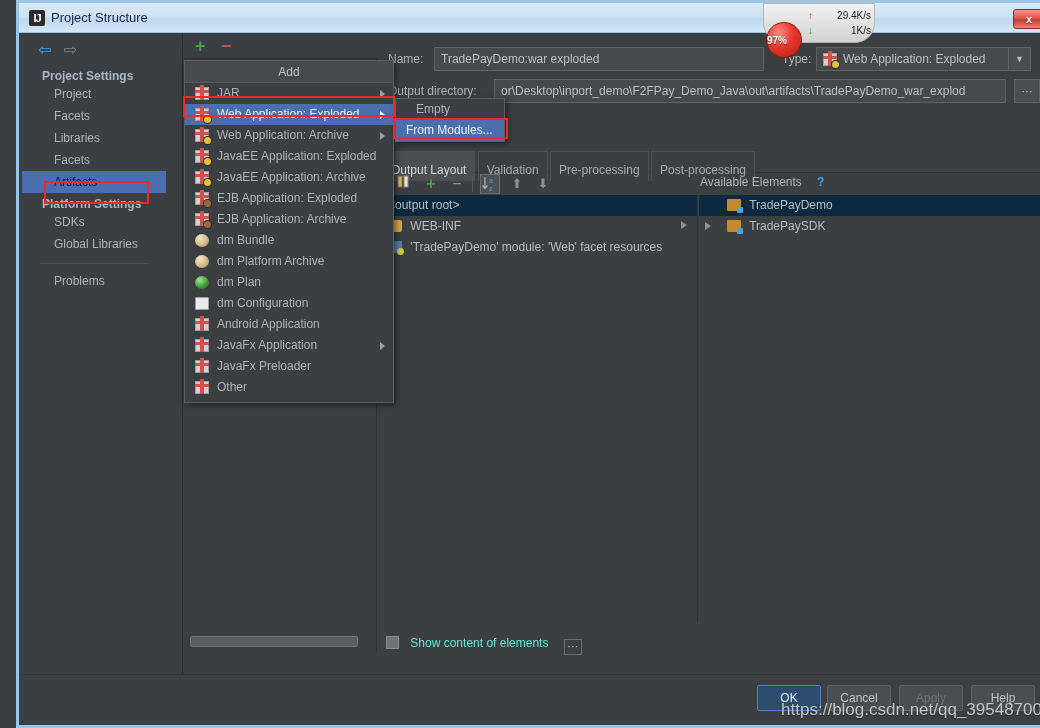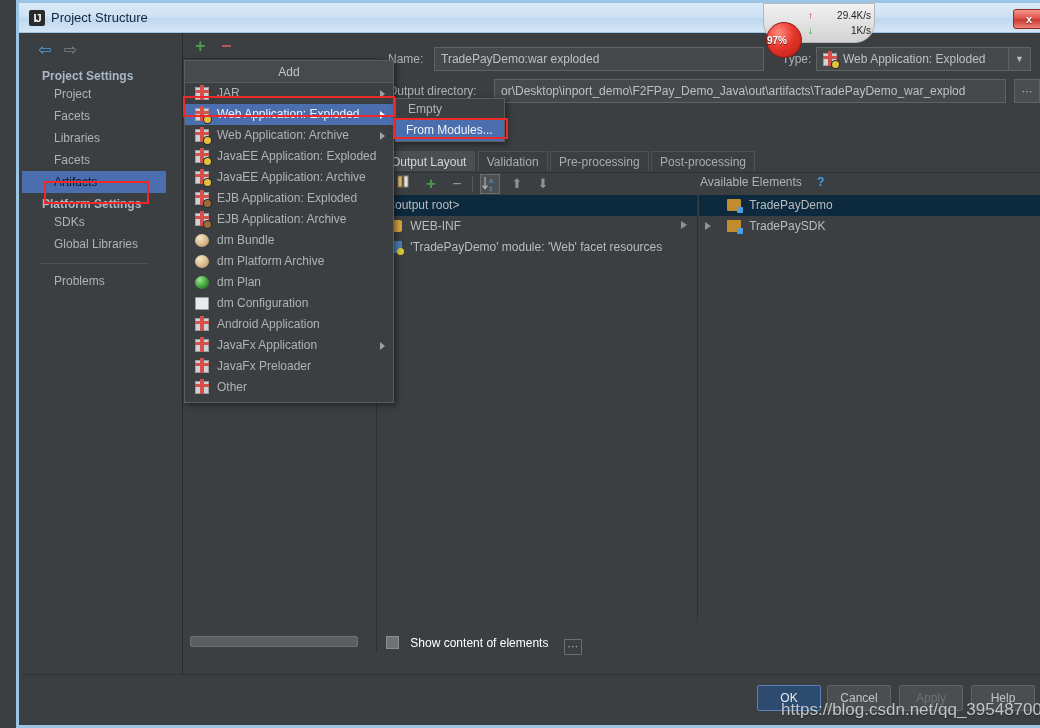--- a/index.html
+++ b/index.html
@@ -197,22 +197,22 @@
     color: #b8bcbf; text-align: center; line-height: 22px; font-size: 11px;
     cursor: pointer;
   }
 
   
   .tabs {
     position: absolute; left: 4px; top: 118px; right: 10px; height: 22px;
     border-bottom: 1px solid #2f3234;
   }
   .tab {
-    display: inline-block; height: 20px; line-height: 20px;
-    padding: 0 8px;
+    display: inline-block; height: 30px; line-height: 20px;
+    padding: 8px 8px;
     font-size: 12px; color: #a9acaf;
     border: 1px solid #4e5254; border-bottom: none;
     background: #3c3f41; margin-right: -1px;
     cursor: pointer; vertical-align: top;
   }
   .tab.active { background: #4b4f51; color: #d3d7da; }
 
   
   .layout-tb {
     position: absolute; left: 4px; top: 140px; right: 10px; height: 22px;
@@ -291,21 +291,21 @@
 
   
   .show-content {
     position: absolute; left: 8px; bottom: 18px; height: 20px;
   }
   .chk {
     display: inline-block; width: 13px; height: 13px;
     background: #6f7376; border: 1px solid #8a8e91;
     vertical-align: -2px; margin-right: 8px; cursor: pointer;
   }
-  .sc-label { font-size: 12px; color: #ffffff; }
+  .sc-label { font-size: 12px; color: #5eead4; }
   .sc-dots {
     display: inline-block; margin-left: 12px;
     width: 18px; height: 16px; line-height: 13px; text-align: center;
     border: 1px solid #6a6e71; color: #b0b3b6; font-size: 11px;
     vertical-align: -3px; cursor: pointer;
   }
 
   
   .footer {
     position: absolute; left: 0; right: 0; bottom: 0; height: 48px;
@@ -631,21 +631,21 @@
       <div class="mi">
         <span class="mico ic-gift"></span>
         <span>Other</span>
       </div>
       <div style="height:4px;"></div>
     </div>
 
     <div class="annot-red" style="left:164px; top:93px; width:212px; height:21px; z-index:45;"></div>
 
     <div class="menu" style="left:376px; top:95px; width:110px;">
-      <div class="mi" style="padding-left:12px;">
+      <div class="mi" style="padding-left:20px;">
         <span>Empty</span>
       </div>
       <div class="mi hl" style="padding-left:10px;">
         <span>From Modules...</span>
       </div>
     </div>
 
     <div class="annot-red" style="left:374px; top:115px; width:115px; height:21px; z-index:46;"></div>
 
     <div class="netwidget">

